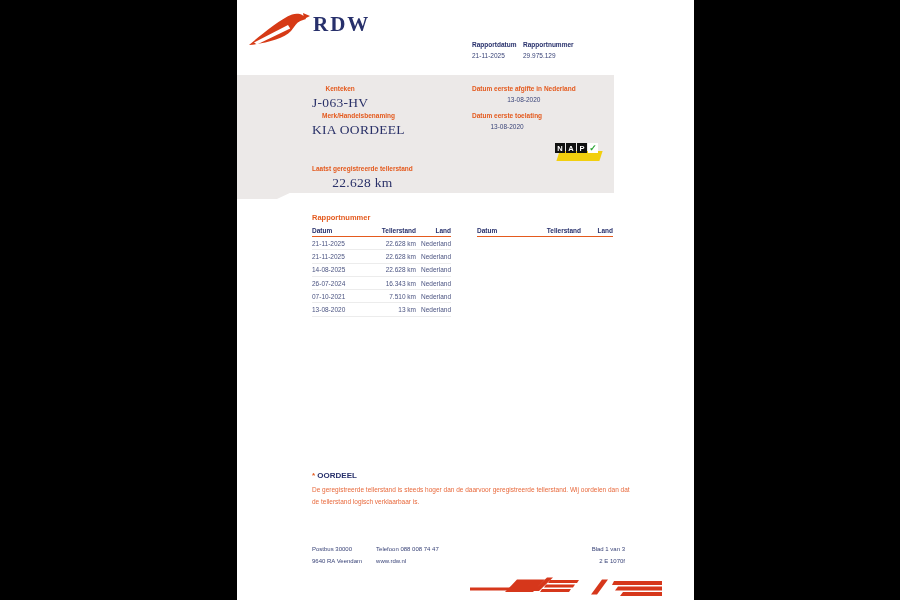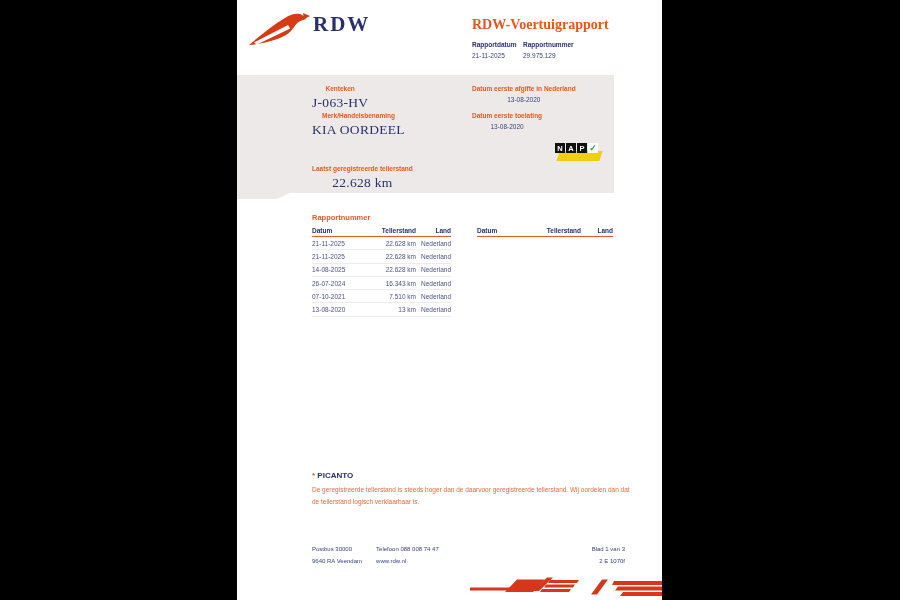--- a/index.html
+++ b/index.html
@@ -4,21 +4,21 @@
 <style>
   html,body{margin:0;padding:0;}
   body{
     width:900px;height:600px;position:relative;overflow:hidden;
     background:#000;
     font-family:"Liberation Sans",sans-serif;
     -webkit-font-smoothing:antialiased;
   }
   .page{
     position:absolute;left:237px;top:0;width:425px;height:600px;
-    background:#fff;overflow:hidden;
+    background:#fff;overflow:hidden;padding-left:32px;
   }
   
   .logo{position:absolute;left:10px;top:8px;width:64px;height:44px;}
   .wordmark{
     position:absolute;left:76px;top:12px;
     font-family:"Liberation Serif",serif;font-weight:bold;
     font-size:21px;letter-spacing:2px;color:#27306B;
   }
   .report-title{
     position:absolute;left:235px;top:17px;
@@ -98,21 +98,20 @@
 
 <div class="page">
 
   <svg class="logo" viewBox="0 0 64 44">
     <path d="M2,37 C14,27 33,11 45,6.5 C51,4.5 57.5,6.5 59,11 C55,12.5 51.5,13 48.5,17
              L44,23 C37,30.5 19,35.5 2,37 Z" fill="#D63A16"></path>
     <path d="M7,34.5 L41,17 L43.2,20.4 L10,36.5 Z" fill="#ffffff"></path>
     <path d="M56,5 L63,8 L57,11 Z" fill="#D63A16"></path>
   </svg>
   <div class="wordmark">RDW</div>
-  <div class="report-title">RDW-Voertuigrapport</div>
   <div class="meta">
     <div class="meta-col c1">
       <div class="meta-label">Rapportdatum</div>
       <div class="meta-value">21-11-2025</div>
     </div>
     <div class="meta-col">
       <div class="meta-label">Rapportnummer</div>
       <div class="meta-value">29.975.129</div>
     </div>
   </div>
@@ -193,21 +192,21 @@
     <div class="trow head">
       <span class="c-datum">Datum</span>
       <span class="c-teller">Tellerstand</span>
       <span class="c-land">Land</span>
     </div>
   </div>
 
   <div class="footnote">
     <div class="fn-title">
       <span class="fn-star">*</span>
-      <span>PICANTO</span>
+      <span>OORDEEL</span>
     </div>
     <div class="fn-text">De geregistreerde tellerstand is steeds hoger dan de daarvoor geregistreerde tellerstand. Wij oordelen dan dat de tellerstand logisch verklaarbaar is.</div>
   </div>
 
   <div class="pfooter">
     <div class="pf-col">
       <div>Postbus 30000</div>
       <div>9640 RA Veendam</div>
     </div>
     <div class="pf-col">

